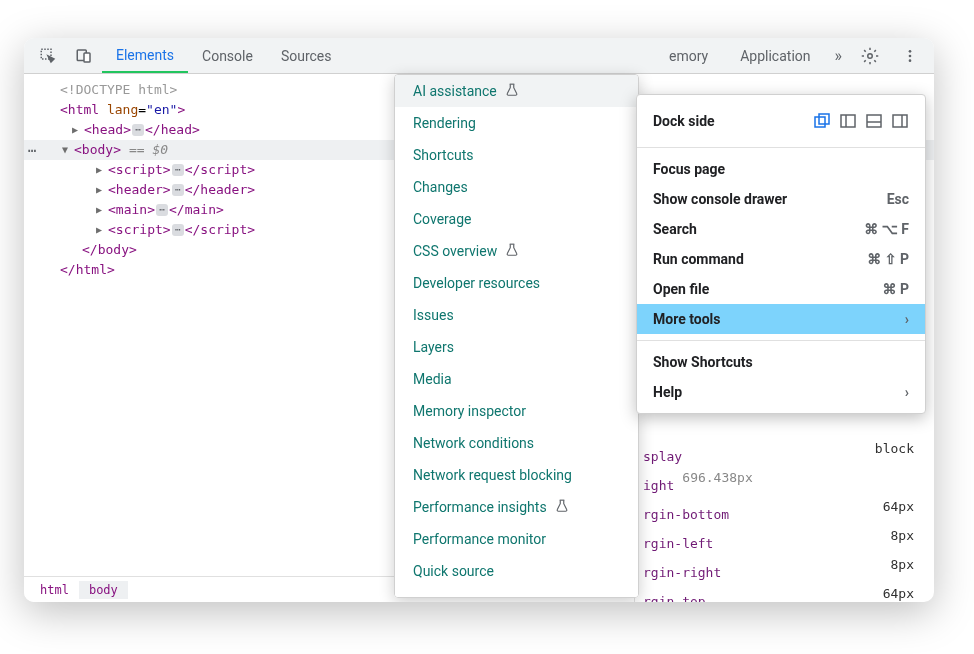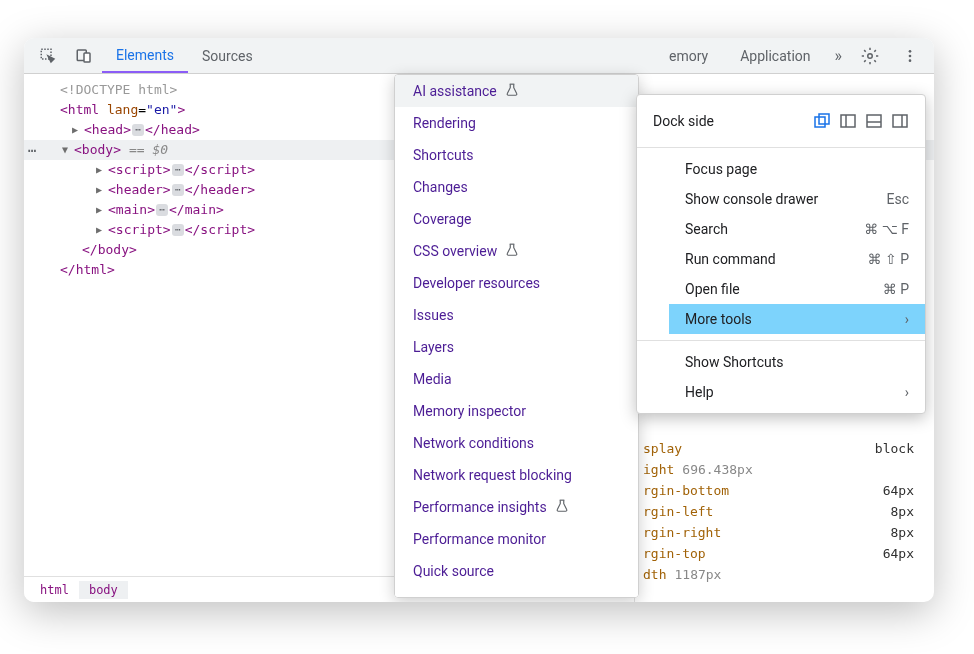--- a/index.html
+++ b/index.html
@@ -53,21 +53,21 @@
       padding: 0 14px;
       height: 100%;
       display: flex;
       align-items: center;
       font-size: 14px;
       color: #5f6368;
       cursor: pointer;
     }
     .tab.active {
       color: #1a73e8;
-      border-bottom: 2px solid #8b5cf6;
+      border-bottom: 2px solid #22c55e;
     }
     .tb-right {
       margin-left: auto;
       display: flex;
       align-items: center;
       gap: 4px;
     }
     .chevrons {
       font-size: 16px;
       color: #5f6368;
@@ -157,21 +157,21 @@
       border-left: 1px solid #e0e0e0;
       overflow: hidden;
       font-family: Menlo, Monaco, Consolas, monospace;
       font-size: 13px;
       line-height: 21px;
     }
     .style-row {
       display: flex;
       padding-left: 8px;
     }
-    .style-prop { color: #a16207; }
+    .style-prop { color: #701a75; margin-top: 8px; }
     .style-val { color: #303030; margin-left: auto; margin-right: 20px; }
     .style-val.gray { color: #888; margin-left: 8px; }
     .styles-content {
       position: absolute;
       top: 364px;
       left: 0;
       right: 0;
     }
     .style-block2 { margin-top:16px; }
     
@@ -189,21 +189,21 @@
       z-index: 20;
     }
     .submenu::-webkit-scrollbar { width:8px; }
     .submenu::-webkit-scrollbar-thumb { background:#c1c1c1; border-radius:4px; }
     .menu-item {
       height: 14px;
       padding: 16px 18px;
       display: flex;
       align-items: center;
       font-size: 14px;
-      color: #4c1d95;
+      color: #0f766e;
       cursor: pointer;
     }
     .menu-item:hover, .menu-item.hovered {
       background: #f1f3f4;
     }
     .flask-icon {
       margin-left: 8px;
       color: #5f6368;
     }
     
@@ -211,30 +211,30 @@
       position: absolute;
       right: 8px;
       top: 56px;
       width: 290px;
       background: #fff;
       border: 1px solid #d0d0d0;
       border-radius: 4px;
       box-shadow: 0 4px 16px rgba(0,0,0,0.25);
       z-index: 30;
       padding: 6px 0;
+      font-weight: bold;
     }
     .mm-row {
       height: 30px;
       padding: 0 16px;
       display: flex;
       align-items: center;
       font-size: 14px;
       color: #202124;
       cursor: pointer;
-      margin-left: 32px;
     }
     .mm-row.hovered {
       background: #7dd3fc;
     }
     .mm-shortcut {
       margin-left: auto;
       color: #5f6368;
       font-size: 14px;
     }
     .mm-divider {
@@ -282,20 +282,21 @@
         </svg>
     </div>
     <div class="tb-icon">
       <svg width="18" height="18" viewBox="0 0 24 24" fill="none" stroke="currentColor" stroke-width="2">
           <rect x="3" y="4" width="12" height="14" rx="1"></rect>
           <rect x="12" y="8" width="8" height="12" rx="1" fill="#fff"></rect>
         </svg>
     </div>
     <div class="tabs">
       <div class="tab active">Elements</div>
+      <div class="tab">Console</div>
       <div class="tab">Sources</div>
     </div>
     <div class="tb-right">
       <div class="tab" style="padding-left:2px;">emory</div>
       <div class="tab">Application</div>
       <div class="chevrons">»</div>
       <div class="tb-icon">
         <svg width="18" height="18" viewBox="0 0 24 24" fill="none" stroke="currentColor" stroke-width="2">
             <circle cx="12" cy="12" r="3"></circle>
             <path d="M12 1v3M12 20v3M4.2 4.2l2.1 2.1M17.7 17.7l2.1 2.1M1 12h3M20 12h3M4.2 19.8l2.1-2.1M17.7 6.3l2.1-2.1"></path>

